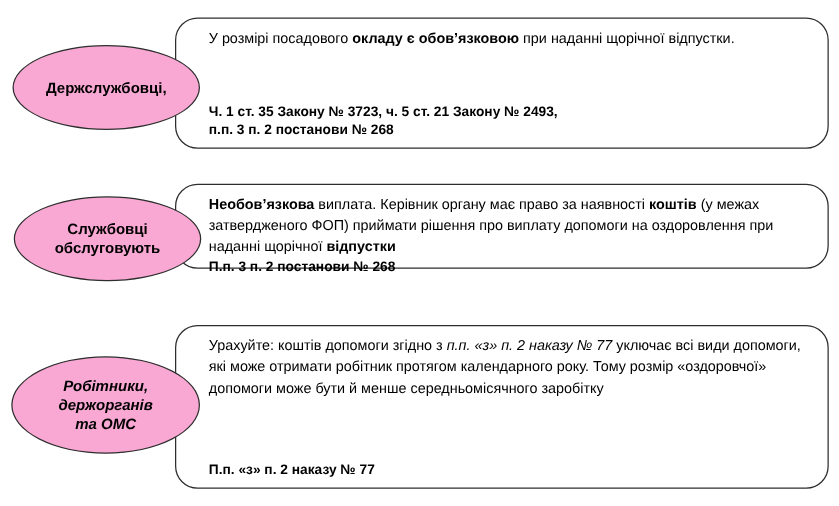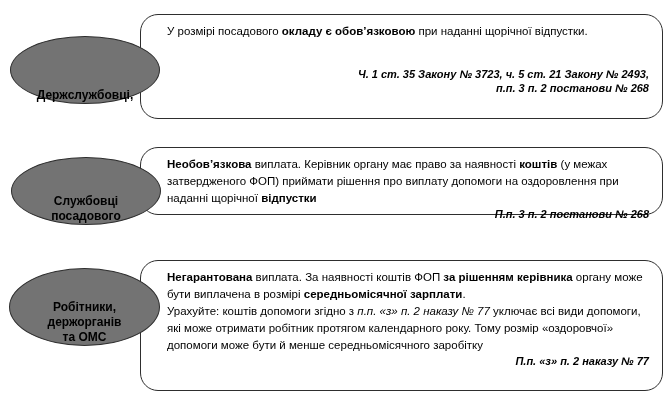--- a/index.html
+++ b/index.html
@@ -14,71 +14,70 @@
     height: 405px;
     background: #ffffff;
     overflow: hidden;
   }
   .info-box {
     position: absolute;
     box-sizing: border-box;
     background: #ffffff;
     border: 1.5px solid #2e2e2e;
     border-radius: 18px;
-    padding: 8px 13px 23px 26px;
+    padding: 8px 13px 7px 26px;
     display: flex;
     flex-direction: column;
     z-index: 1;
   }
   .para {
     margin: 0;
     font-size: 11.5px;
     line-height: 17px;
     color: #000000;
   }
   .b { font-weight: bold; }
   .i { font-style: italic; }
   .ref {
     margin-top: auto;
-    text-align: right;
+    text-align: left;
     font-size: 11px;
     line-height: 14px;
     font-weight: bold;
-    font-style: italic;
     color: #000000;
   }
   .ellipse {
     position: absolute;
     box-sizing: border-box;
-    background: #737373;
+    background: #f9a8d4;
     border: 1.5px solid #2e2e2e;
     border-radius: 50%;
     display: flex;
     flex-direction: column;
     align-items: center;
-    justify-content: flex-end;
+    justify-content: center;
     text-align: center;
     z-index: 2;
   }
   .el-line {
     font-size: 12px;
     font-weight: bold;
     line-height: 15px;
     color: #000000;
     white-space: nowrap;
   }
   
   #box-1     { left: 140px; top: 14px;  width: 523px; height: 105px; }
   #ellipse-1 { left: 10px;  top: 36px;  width: 150px; height: 68px; }
   
   #box-2     { left: 140px; top: 147px; width: 523px; height: 68px; }
   #ellipse-2 { left: 11px;  top: 157px; width: 150px; height: 68px; }
   
   #box-3     { left: 140px; top: 260px; width: 523px; height: 131px; }
-  #ellipse-3 { left: 9px;   top: 268px; width: 151px; height: 78px; }
+  #ellipse-3 { left: 9px;   top: 285px; width: 151px; height: 78px; font-style: italic; }
 </style>
 </head>
 <body>
 
 <div class="canvas">
 
   <div class="info-box" id="box-1">
     <p class="para"><span>У розмірі посадового </span><span class="b">окладу є обов’язковою</span><span> при наданні щорічної відпустки.</span></p>
     <div class="ref">
       <div>Ч. 1 ст. 35 Закону № 3723, ч. 5 ст. 21 Закону № 2493,</div>
@@ -90,25 +89,24 @@
   </div>
 
   <div class="info-box" id="box-2">
     <p class="para"><span class="b">Необов’язкова</span><span> виплата. Керівник органу має право за наявності </span><span class="b">коштів</span><span> (у межах затвердженого ФОП) приймати рішення про виплату допомоги на оздоровлення при наданні щорічної </span><span class="b">відпустки</span></p>
     <div class="ref">
       <div>П.п. 3 п. 2 постанови № 268</div>
     </div>
   </div>
   <div class="ellipse" id="ellipse-2">
     <div class="el-line">Службовці</div>
-    <div class="el-line">посадового</div>
+    <div class="el-line">обслуговують</div>
   </div>
 
   <div class="info-box" id="box-3">
-    <p class="para"><span class="b">Негарантована</span><span> виплата. За наявності коштів ФОП </span><span class="b">за рішенням керівника</span><span> органу може бути виплачена в розмірі </span><span class="b">середньомісячної зарплати</span><span>.</span></p>
     <p class="para"><span>Урахуйте: коштів допомоги згідно з </span><span class="i">п.п. «з» п. 2 наказу № 77</span><span> уключає всі види допомоги, які може отримати робітник протягом календарного року. Тому розмір «оздоровчої» допомоги може бути й менше середньомісячного заробітку</span></p>
     <div class="ref">
       <div>П.п. «з» п. 2 наказу № 77</div>
     </div>
   </div>
   <div class="ellipse" id="ellipse-3">
     <div class="el-line">Робітники,</div>
     <div class="el-line">держорганів</div>
     <div class="el-line">та ОМС</div>
   </div>

